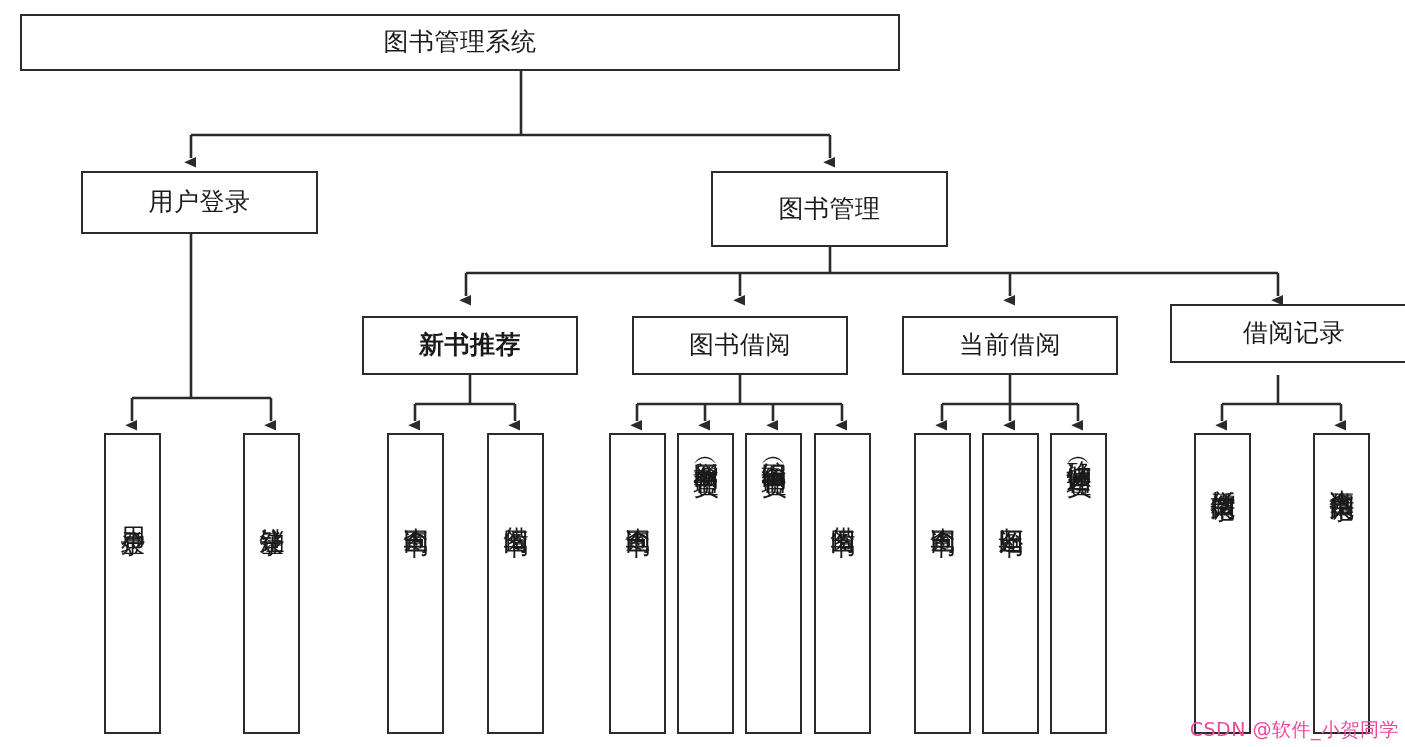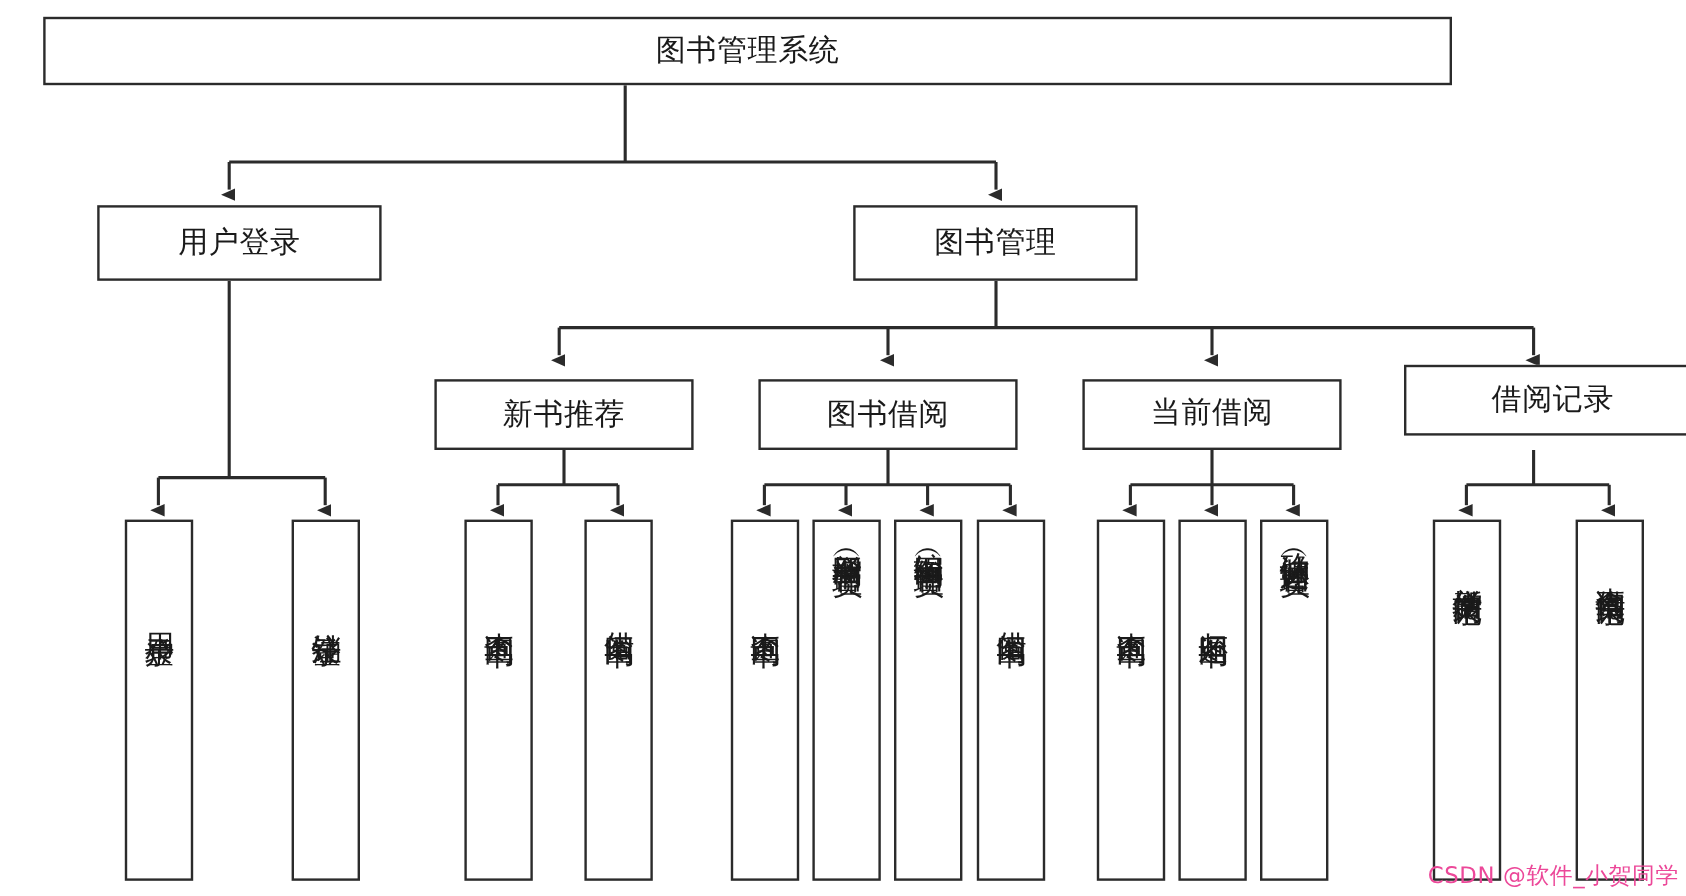--- a/index.html
+++ b/index.html
@@ -116,33 +116,33 @@
       <path d="M1010,404 L1010,421" marker-end="url(#arrow)"></path>
       <path d="M1078,404 L1078,421" marker-end="url(#arrow)"></path>
 
       <path d="M1278,375 L1278,404"></path>
       <path d="M1222,404 L1341,404"></path>
       <path d="M1222,404 L1222,421" marker-end="url(#arrow)"></path>
       <path d="M1341,404 L1341,421" marker-end="url(#arrow)"></path>
     </g>
   </svg>
 
-  <div class="node root horiz" style="left:36px; top:14px; width:1174px; height:57px;">
+  <div class="node root horiz" style="left:20px; top:14px; width:880px; height:57px;">
     <span class="label">图书管理系统</span>
   </div>
 
   <div class="node horiz" style="left:81px; top:171px; width:237px; height:63px;">
     <span class="label">用户登录</span>
   </div>
 
-  <div class="node horiz" style="left:711px; top:171px; width:237px; height:63px;">
+  <div class="node horiz" style="left:711px; top:171px; width:237px; height:76px;">
     <span class="label">图书管理</span>
   </div>
 
-  <div class="node horiz" style="left:362px; top:316px; width:216px; height:59px;">
+  <div class="node horiz" style="left:362px; top:316px; width:216px; height:59px;font-weight:bold;">
     <span class="label">新书推荐</span>
   </div>
 
   <div class="node horiz" style="left:632px; top:316px; width:216px; height:59px;">
     <span class="label">图书借阅</span>
   </div>
 
   <div class="node horiz" style="left:902px; top:316px; width:216px; height:59px;font-family:Liberation Serif, serif;">
     <span class="label">当前借阅</span>
   </div>

